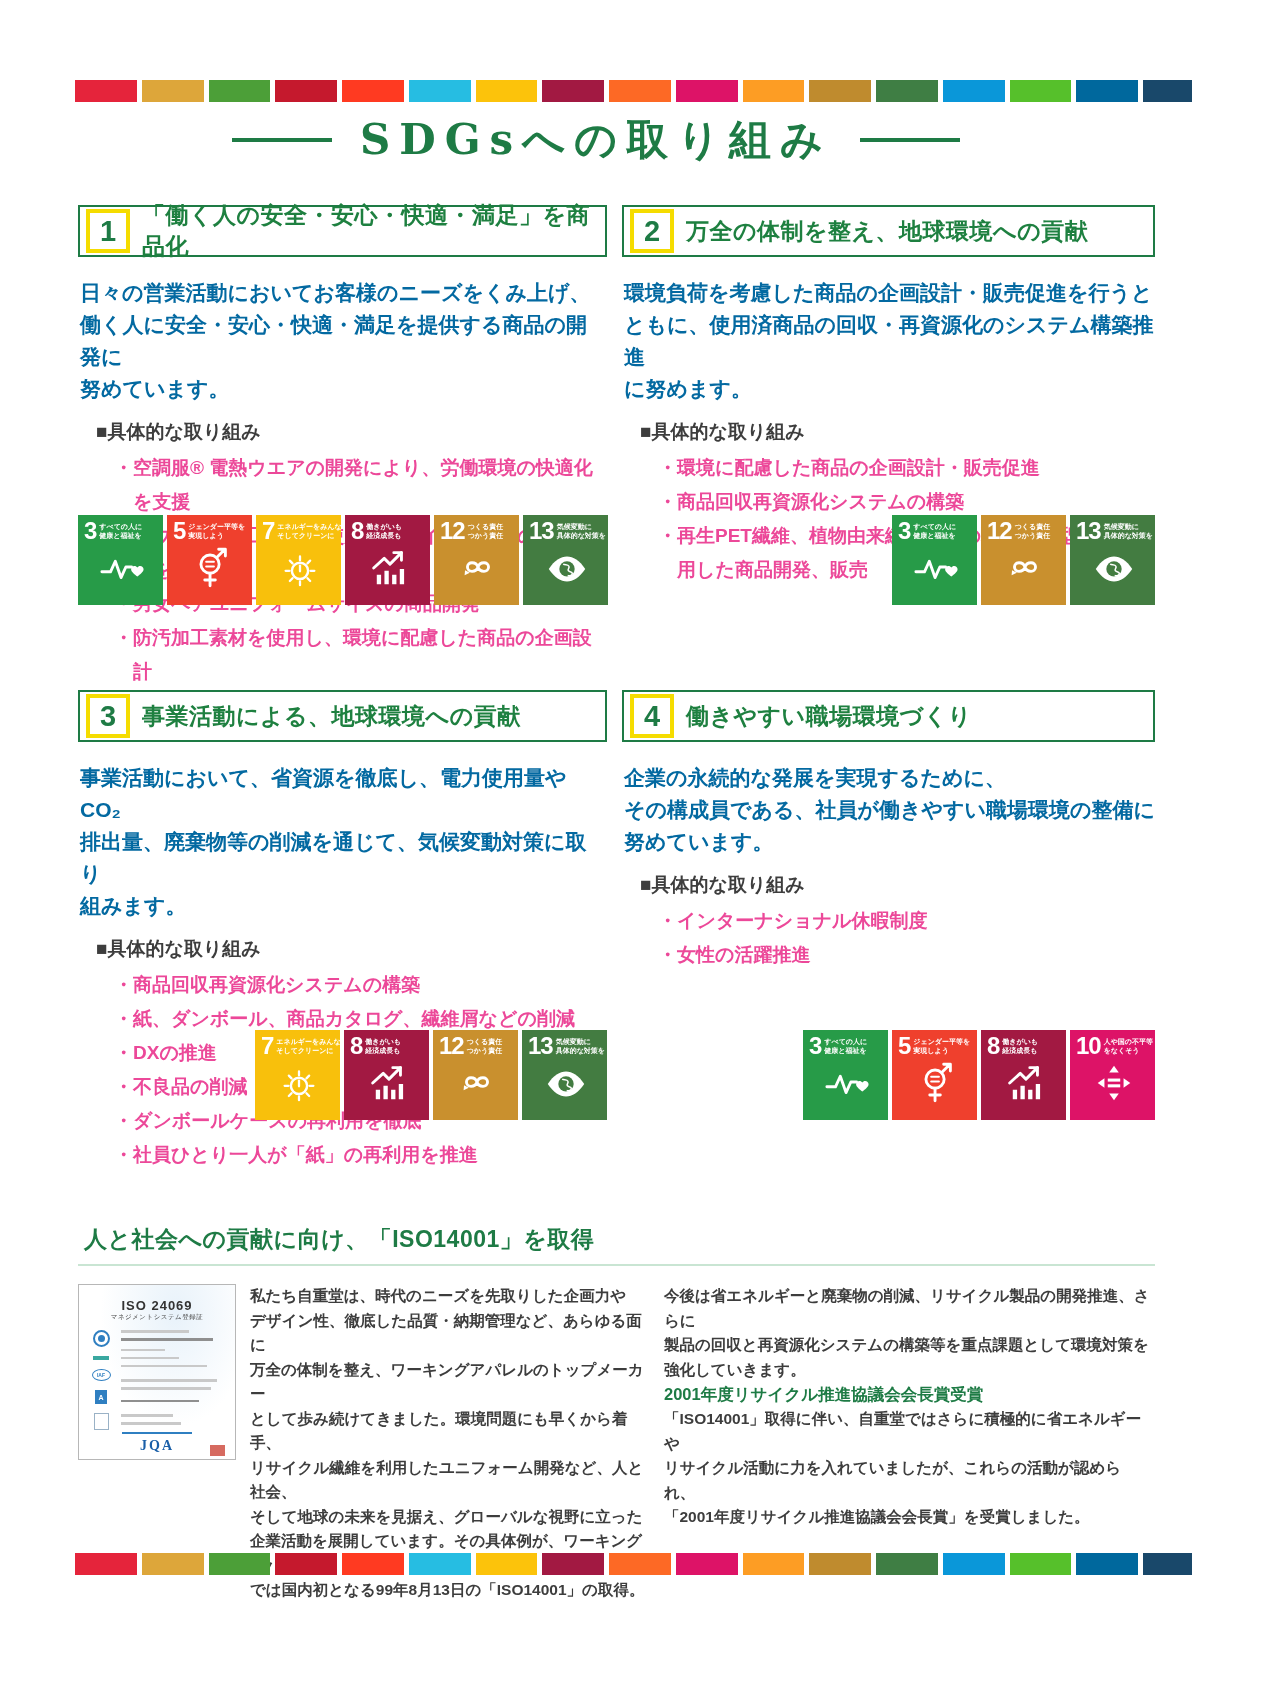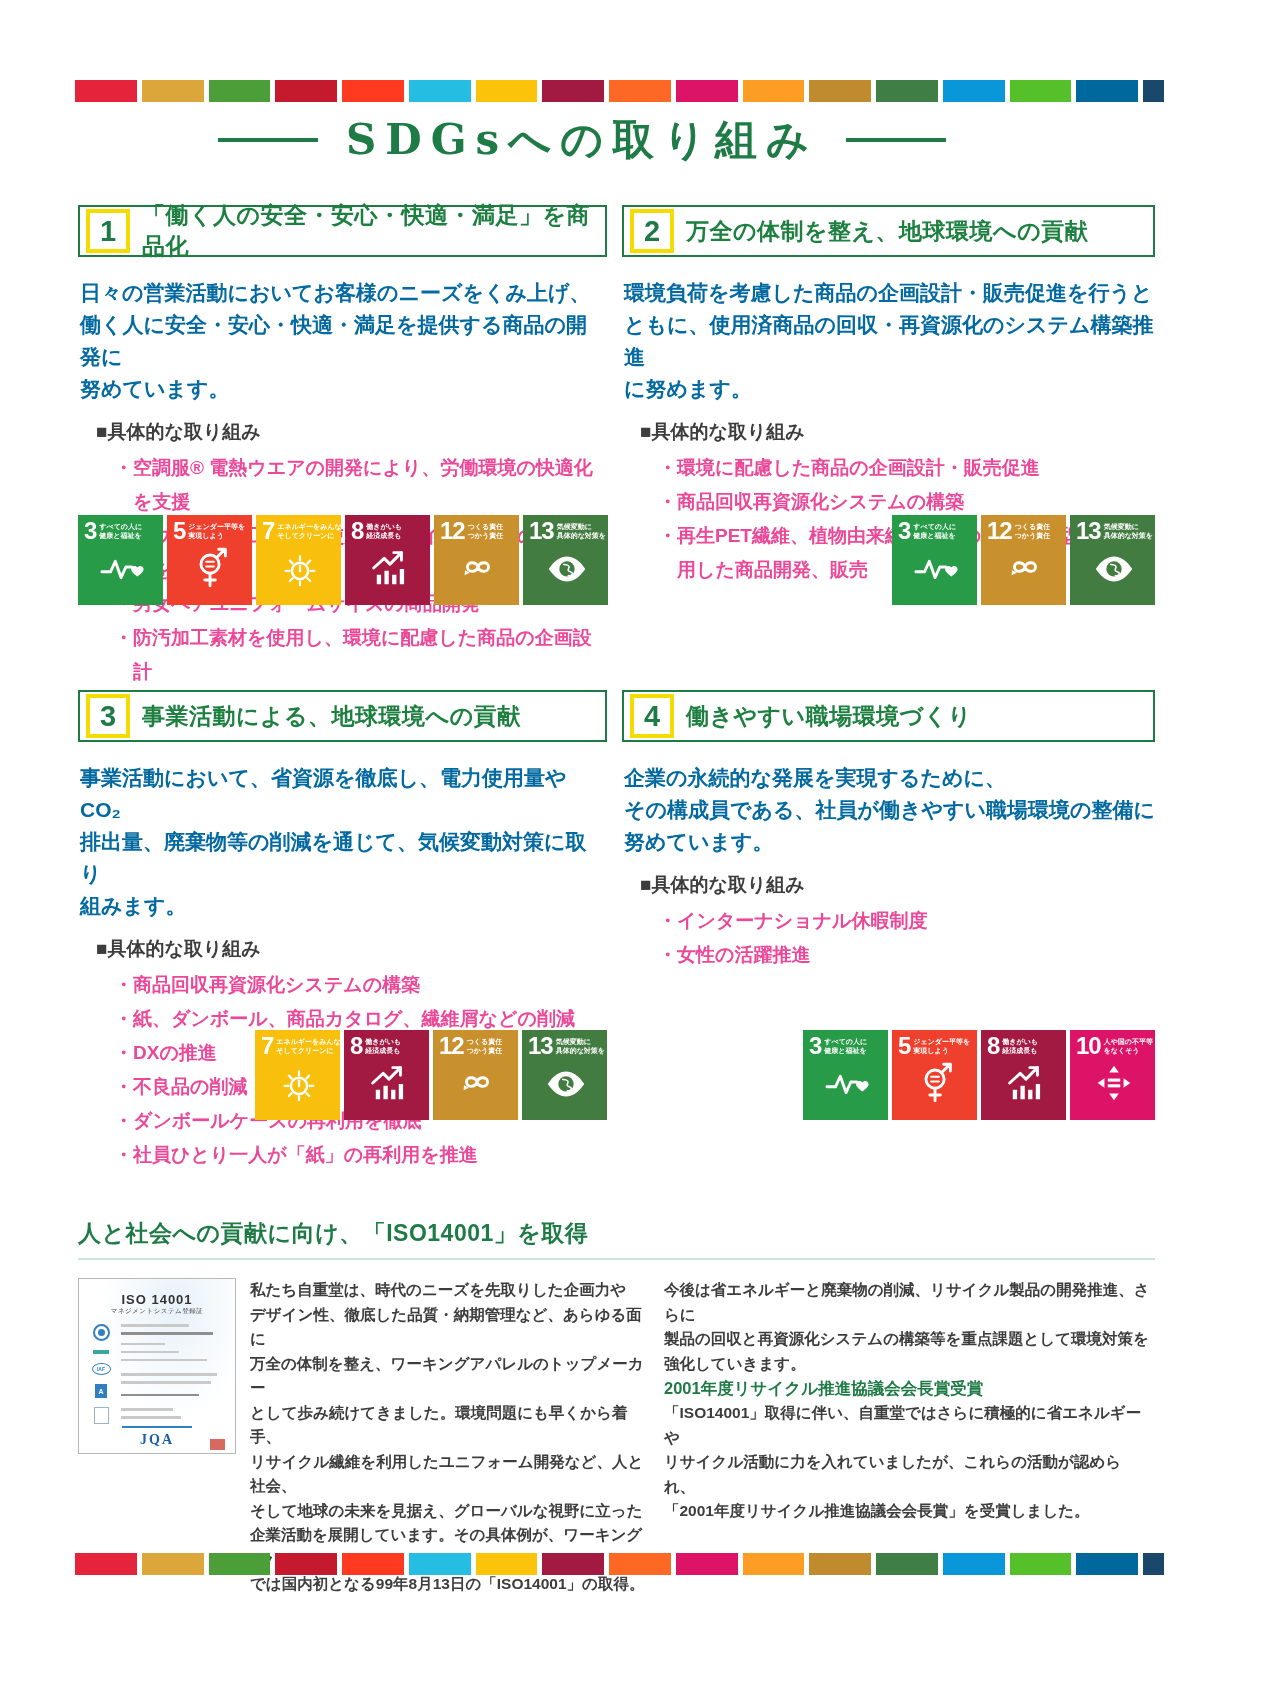--- a/index.html
+++ b/index.html
@@ -1,17 +1,17 @@
 <!DOCTYPE html>
 <html lang="ja"><head>
 <meta charset="utf-8">
 <style>
   html,body{margin:0;padding:0;background:#ffffff;}
   body{font-family:"Liberation Sans",sans-serif;}
-  .page{position:relative;width:1164px;height:1689px;background:#fff;overflow:hidden;}
+  .page{position:relative;width:1164px;height:1689px;background:#fff;overflow:hidden;padding-left:28px;}
 
   
   .color-bar{position:absolute;left:75px;width:1130px;height:22px;display:flex;gap:5px;}
   .color-bar.top{top:80px;}
   .color-bar.bottom{top:1553px;}
   .bar-seg{flex:1 1 0;height:100%;}
 
   
   .page-title-wrap{position:absolute;top:112px;left:0;width:100%;display:flex;align-items:center;justify-content:center;gap:28px;}
   .title-dash{width:100px;height:4px;background:#1E7B45;}
@@ -35,21 +35,21 @@
   .row2 .sdg-row{top:340px;}
   .sdg-row.align-right{justify-content:flex-end;}
   .sdg-tile{width:85px;height:90px;flex:0 0 85px;box-sizing:border-box;padding:5px 4px 2px 6px;overflow:hidden;}
   .sdg-tile-head{display:flex;align-items:flex-start;}
   .sdg-num{color:#fff;font-size:24px;font-weight:bold;line-height:22px;letter-spacing:-1px;}
   .sdg-label{color:#fff;font-size:7px;line-height:8.5px;font-weight:bold;margin:3px 0 0 3px;white-space:nowrap;}
   .sdg-picto{display:flex;align-items:center;justify-content:center;margin-top:2px;}
 
   
   .iso{position:absolute;left:78px;top:1218px;width:1077px;}
-  .iso-heading{margin:0;font-size:23px;font-weight:bold;color:#1E7B45;letter-spacing:0.5px;}
+  .iso-heading{margin:6px;font-size:23px;font-weight:bold;color:#1E7B45;letter-spacing:0.5px;}
   .iso-rule{margin-top:9px;height:2px;background:#C9E5D3;}
   .iso-cols{display:flex;margin-top:18px;}
   .iso-text{font-size:15.5px;line-height:24.5px;font-weight:600;color:#3D3D3D;}
   .iso-col1{width:398px;margin-left:14px;}
   .iso-col2{width:487px;margin-left:16px;}
   .award-heading{margin:2px 0 1px 0;font-size:16.5px;font-weight:bold;color:#1E7B45;}
 
   
   .cert{width:158px;height:176px;border:1px solid #b7b7b7;box-sizing:border-box;background:radial-gradient(ellipse at 62% 16%, #e8f2fa 0%, #ffffff 55%);flex:0 0 158px;position:relative;}
   .cert-title{margin-top:13px;text-align:center;font-size:13px;font-weight:bold;color:#333;letter-spacing:1px;}
@@ -403,21 +403,21 @@
         </div>
       </div>
   </section>
 
   <section class="iso">
     <h2 class="iso-heading">人と社会への貢献に向け、「ISO14001」を取得</h2>
     <div class="iso-rule"></div>
     <div class="iso-cols">
 
       <div class="cert">
-        <div class="cert-title">ISO 14001</div>
+        <div class="cert-title">ISO 24069</div>
         <div class="cert-sub">マネジメントシステム登録証</div>
         <div class="cert-body">
           <div class="cert-seals">
             <span class="seal-circle">
                 <i></i>
               </span>
             <span class="seal-bar"></span>
             <span class="seal-oval">IAF</span>
             <span class="seal-square">A</span>
             <span class="seal-ghost"></span>

